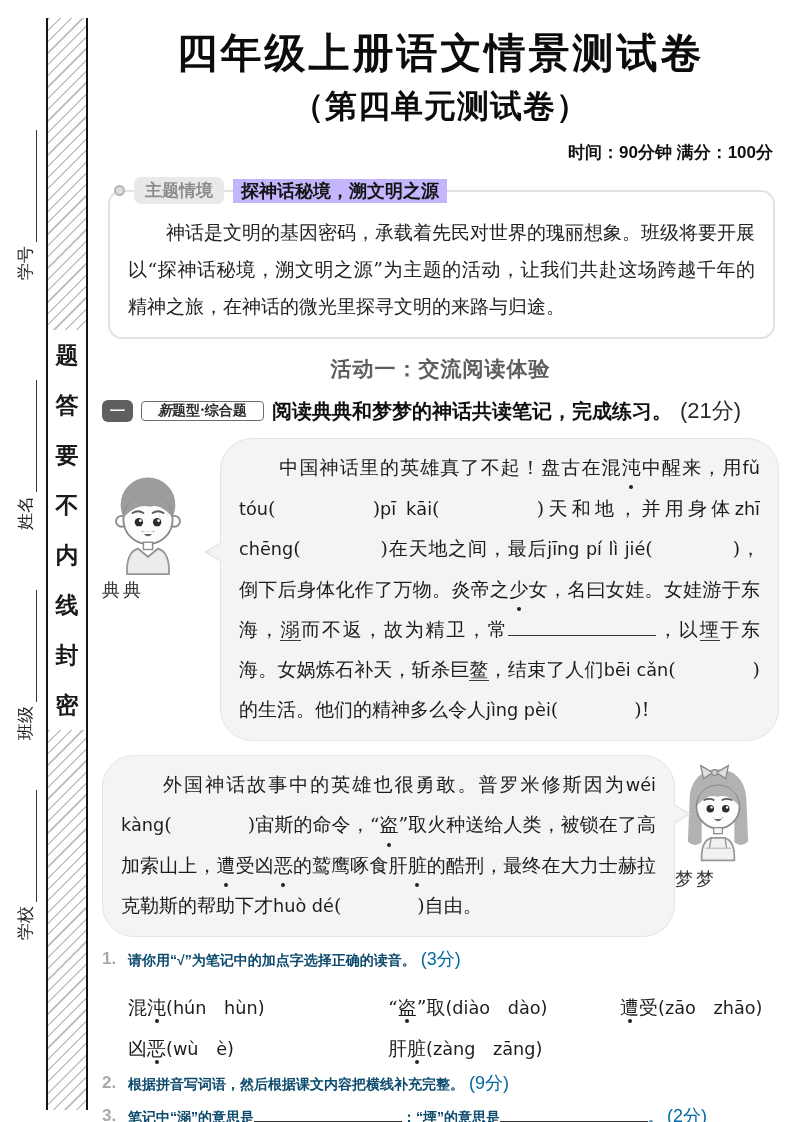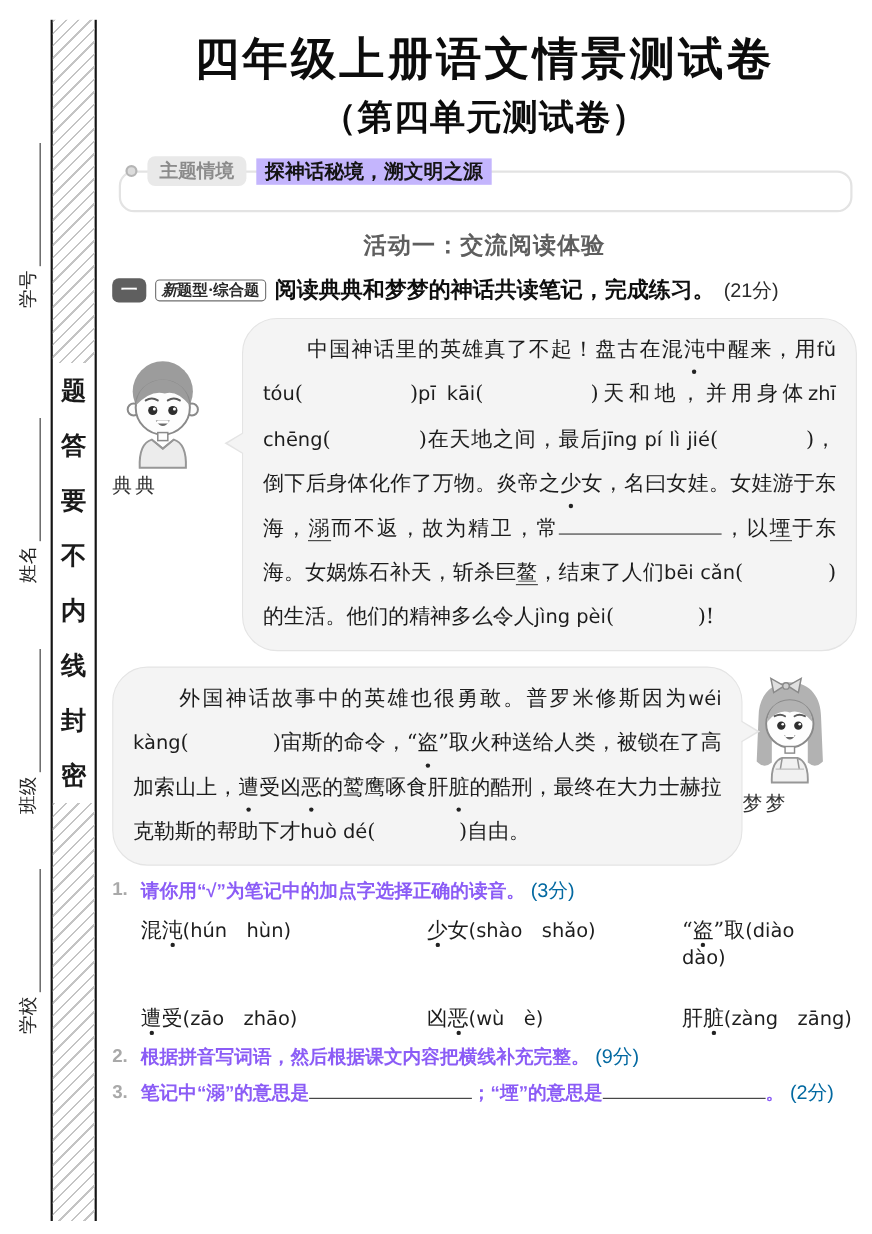--- a/index.html
+++ b/index.html
@@ -49,25 +49,25 @@
 
   .activity-title { margin-top:16px; text-align:center; font-family:"Liberation Sans",sans-serif;
                     font-weight:bold; font-size:21px; color:#5e5e5e; letter-spacing:1px; }
 
   
   .section-head { margin-top:13px; display:flex; align-items:center; gap:8px; }
   .section-num { flex:0 0 auto; width:31px; height:22px; background:#5f5f5f; border-radius:6px;
                  color:#fff; font-family:"Liberation Sans",sans-serif; font-weight:bold;
                  font-size:15px; display:flex; align-items:center; justify-content:center; }
   .section-tag { display:inline-block; border:1.5px solid #6e6e6e; border-radius:4px;
-                 padding:0 5px; font-size:14px; font-weight:bold; color:#2b2b2b;
+                 padding:0 16px; font-size:14px; font-weight:bold; color:#2b2b2b;
                  font-family:"DejaVu Serif","Liberation Serif",serif; }
   .section-tag::first-letter { font-style:italic; }
   .section-instr { font-family:"Liberation Sans",sans-serif; font-weight:bold; font-size:20px; color:#0f0f0f; }
-  .section-points { font-family:"Liberation Sans",sans-serif; font-size:18px; color:#2a2a2a; }
+  .section-points { font-family:"Liberation Sans",sans-serif; font-size:22px; color:#2a2a2a; }
 
   
   .bubble-row { display:flex; align-items:flex-start; }
   .row-1 { margin-top:12px; }
   .row-2 { margin-top:14px; }
   .avatar-col { flex:0 0 118px; display:flex; flex-direction:column; }
   .avatar-col.right { flex:0 0 104px; }
   .avatar-1 { margin-top:34px; }
   .avatar-2 { margin-top:6px; }
   .speaker-name { margin-top:2px; font-size:18px; letter-spacing:3px; color:#333; }
@@ -91,24 +91,24 @@
   .seg-u { border-bottom:1.6px solid #3a3a3a; }
   .seg-b { display:inline-block; min-width:148px; border-bottom:1.6px solid #333;
            height:1.05em; vertical-align:baseline; }
 
   
   .questions { margin-top:10px; }
   .q-row { display:flex; margin-top:9px; }
   .q-num { flex:0 0 26px; font-family:"Liberation Sans",sans-serif; font-weight:bold;
            font-size:17px; color:#a9a9a9; padding-top:2px; }
   .q-body { flex:1; }
-  .q-stem { font-family:"Liberation Sans",sans-serif; font-weight:600; font-size:17px; color:#8b5cf6; }
+  .q-stem { font-family:"Liberation Sans",sans-serif; font-weight:600; font-size:14px; color:#0c4a6e; }
   .q-points { font-family:"Liberation Sans",sans-serif; font-size:18px; color:#0369a1; font-weight:400; }
-  .q1-grid { margin-top:12px; display:grid; grid-template-columns:260px 232px 1fr;
-             row-gap:32px; font-size:19px; }
+  .q1-grid { margin-top:24px; display:grid; grid-template-columns:260px 232px 1fr;
+             row-gap:15px; font-size:19px; }
 </style>
 </head>
 <body>
 
 <div class="page">
 
   <aside class="margin-area">
     <div class="field" style="top:190px">
       <span class="field-label">学号</span>
       <span class="field-line"></span>
@@ -139,27 +139,29 @@
           <span class="seal-char">密</span>
         </div>
       <div class="hatch hatch-bottom"></div>
     </div>
   </aside>
 
   <main class="main">
 
     <h1 class="paper-title">四年级上册语文情景测试卷</h1>
     <h2 class="paper-subtitle">（第四单元测试卷）</h2>
+    <div class="paper-meta">时间：90分钟  满分：100分</div>
 
     <section class="theme-box">
       <div class="theme-head">
         <span class="theme-dot"></span>
         <span class="theme-badge">主题情境</span>
         <span class="theme-title">探神话秘境，溯文明之源</span>
       </div>
+      <p class="theme-body">神话是文明的基因密码，承载着先民对世界的瑰丽想象。班级将要开展以“探神话秘境，溯文明之源”为主题的活动，让我们共赴这场跨越千年的精神之旅，在神话的微光里探寻文明的来路与归途。</p>
     </section>
 
     <div class="activity-title">活动一：交流阅读体验</div>
 
     <div class="section-head">
       <span class="section-num">一</span>
       <span class="section-tag">新题型·综合题</span>
       <span class="section-instr">阅读典典和梦梦的神话共读笔记，完成练习。</span>
       <span class="section-points">(21分)</span>
     </div>
@@ -226,21 +228,20 @@
 
     <div class="questions">
 
       <div class="q-row">
         <span class="q-num">1.</span>
         <div class="q-body">
           <span class="q-stem">请你用“√”为笔记中的加点字选择正确的读音。</span>
           <span class="q-points">(3分)</span>
           <div class="q1-grid">
             <span><span class="seg-n">混</span><span class="seg-d">沌</span><span class="seg-p">(hún　hùn)</span></span>
-            <span><span class="seg-d">少</span><span class="seg-n">女</span><span class="seg-p">(shào　shǎo)</span></span>
             <span><span class="seg-n">“</span><span class="seg-d">盗</span><span class="seg-n">”取</span><span class="seg-p">(diào　dào)</span></span>
             <span><span class="seg-d">遭</span><span class="seg-n">受</span><span class="seg-p">(zāo　zhāo)</span></span>
             <span><span class="seg-n">凶</span><span class="seg-d">恶</span><span class="seg-p">(wù　è)</span></span>
             <span><span class="seg-n">肝</span><span class="seg-d">脏</span><span class="seg-p">(zàng　zāng)</span></span>
           </div>
         </div>
       </div>
 
       <div class="q-row">
         <span class="q-num">2.</span>

